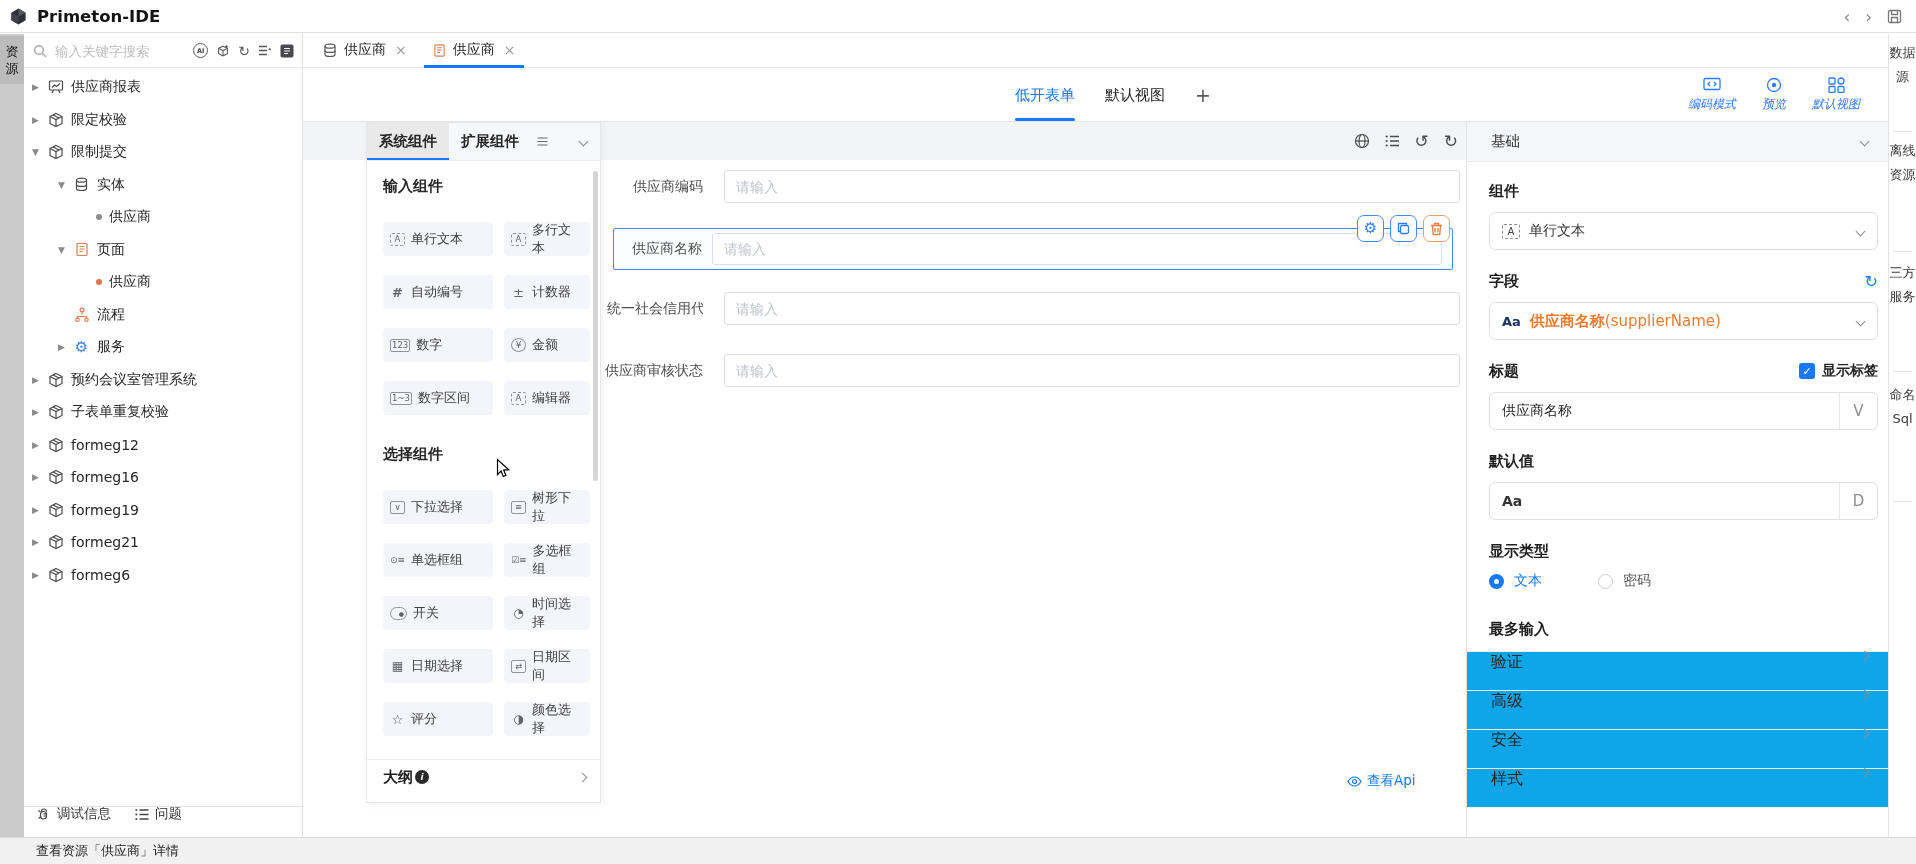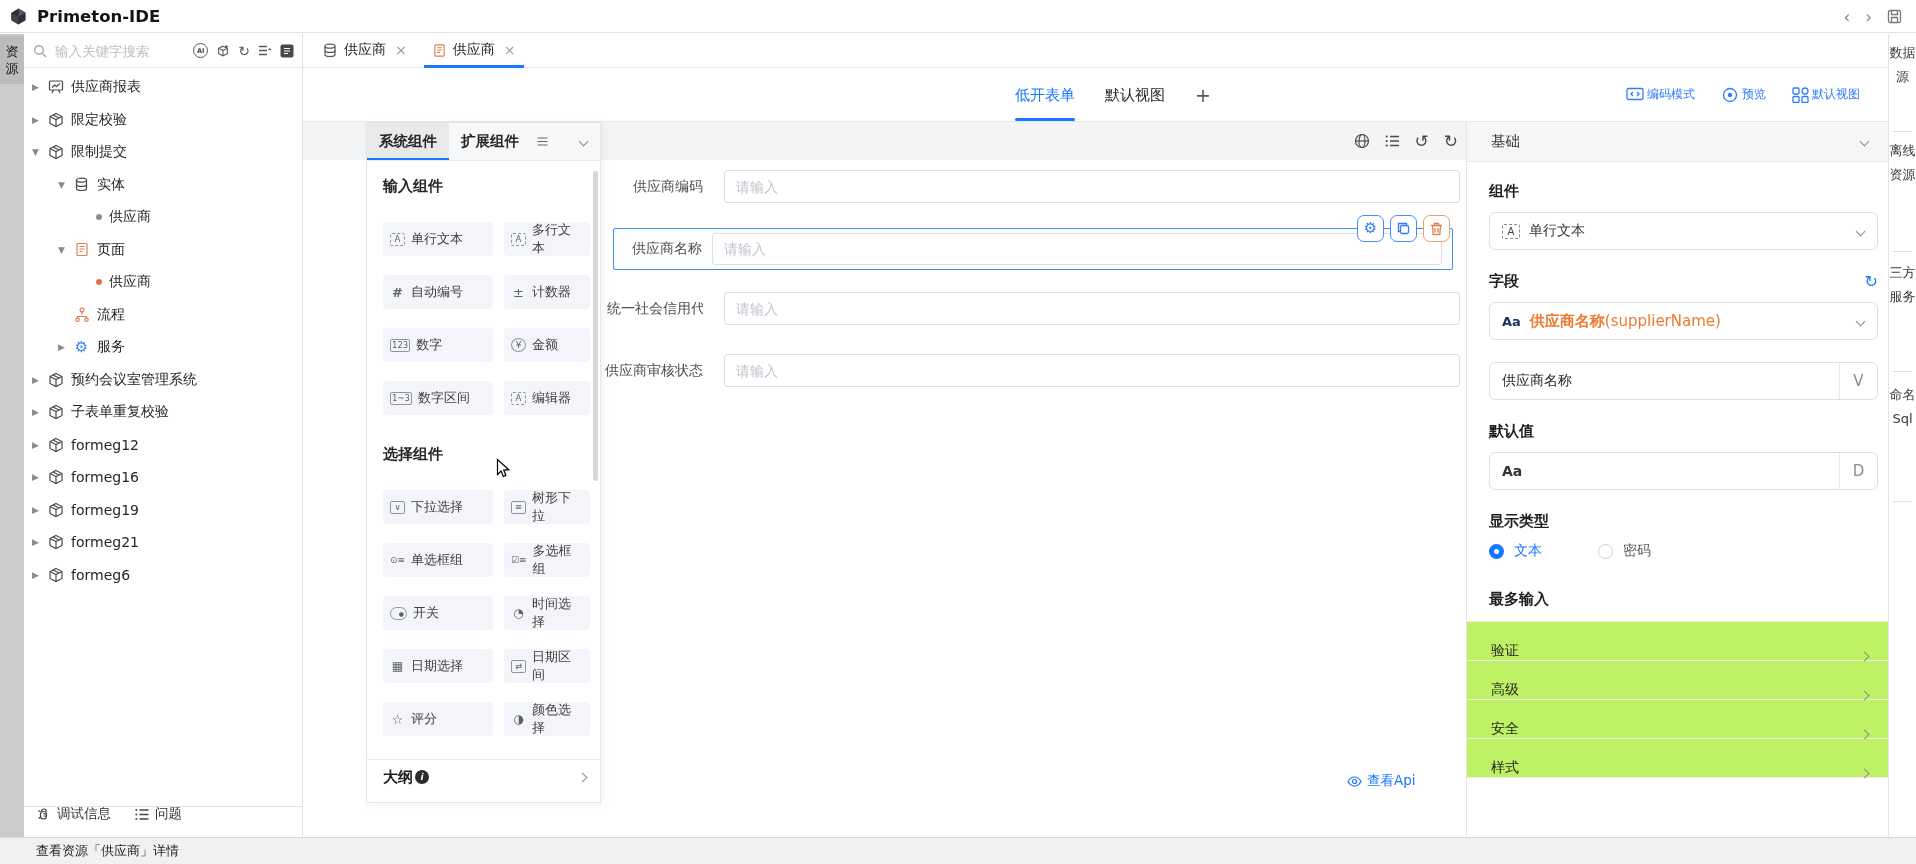--- a/index.html
+++ b/index.html
@@ -50,21 +50,21 @@
   
   .viewrow { position:absolute; left:303px; top:68px; width:1163px; height:54px; border-bottom:1px solid #e6e6e6; background:#fff; }
   .vtabs { position:absolute; left:712px; top:0; height:54px; display:flex; align-items:center; gap:30px; }
   .vtab { position:relative; font-size:15px; color:#262626; height:54px; display:flex; align-items:center; }
   .vtab.active { color:#1677ff; }
   .vtab.active::after { content:""; position:absolute; left:0; right:0; bottom:1px; height:3px; background:#1677ff; border-radius:2px; }
   .vadd { font-size:19px; color:#595959; }
 
   
   .top-actions { position:absolute; left:1466px; top:68px; width:422px; height:54px; border-bottom:1px solid #e6e6e6; display:flex; justify-content:flex-end; align-items:center; gap:26px; padding-right:28px; background:#fff; }
-  .hact { display:flex; flex-direction:row; align-items:center; gap:3px; color:#2f7bff; font-size:12px; }
+  .hact { display:flex; flex-direction:column; align-items:center; gap:3px; color:#2f7bff; font-size:12px;font-style:italic; }
 
   
   .designer { position:absolute; left:303px; top:122px; width:1163px; height:715px; background:#fff; }
   .band { position:absolute; left:0; top:0; width:1163px; height:38px; background:#f3f4f6; }
   .dtools { position:absolute; right:8px; top:0; height:38px; display:flex; align-items:center; gap:15px; color:#4a4a4a; }
   .dtools .uni { font-size:17px; line-height:17px; }
 
   
   .palette { position:absolute; left:63px; top:0; width:235px; height:681px; background:#fff; border:1px solid #e7e7e7; box-shadow:2px 2px 8px rgba(0,0,0,.05); }
   .phead { height:38px; background:#f7f8f9; border-bottom:1px solid #ececec; display:flex; align-items:stretch; position:relative; }
@@ -124,21 +124,21 @@
   .sync { color:#1677ff; font-size:16px; font-weight:400; }
   .radios { display:flex; gap:56px; margin-bottom:30px; margin-top:2px; }
   .radio-item { display:flex; align-items:center; gap:10px; font-size:14px; }
   .rdot { width:15px; height:15px; border-radius:50%; flex:none; position:relative; }
   .rdot.on { background:#1677ff; }
   .rdot.on::after { content:""; position:absolute; left:5px; top:5px; width:5px; height:5px; background:#fff; border-radius:50%; }
   .rdot.off { border:1px solid #d0d0d0; background:#fff; }
   .radio-item.sel span { color:#1677ff; }
   .radio-item.unsel span { color:#595959; }
   .acc { margin:13px -10px 0 -22px; border-top:1px solid #edeef0; }
-  .acc-row { height:39px; background:#bef264; border-bottom:1px solid #edeef0; display:flex; align-items:flex-end; justify-content:space-between; padding:0 20px 0 24px; font-size:14px; color:#262626; }
+  .acc-row { height:39px; background:#0ea5e9; border-bottom:1px solid #edeef0; display:flex; align-items:flex-start; justify-content:space-between; padding:0 20px 0 24px; font-size:16px; color:#262626; }
 
   
   .right-rail { position:absolute; left:1888px; top:34px; width:28px; height:803px; border-left:1px solid #e4e4e4; background:#fff; }
   .rr-item { position:absolute; left:0; width:27px; text-align:center; font-size:13px; color:#3a3a3a; line-height:24px; word-break:break-all; }
   .rr-div { position:absolute; left:4px; width:19px; height:1px; background:#e3e3e3; }
 
   
   .statusbar { position:absolute; left:0; top:837px; width:1916px; height:27px; background:#f1f1f2; border-top:1px solid #d9d9d9; display:flex; align-items:center; padding-left:36px; font-size:13px; color:#262626; }
 
   .cursor { position:absolute; left:496px; top:458px; }
@@ -657,20 +657,27 @@
         <span>字段</span>
         <span class="sync uni">↻</span>
       </div>
       <div class="ibox">
         <span class="aa">Aa</span>
         <span class="fname">供应商名称</span>
         <span class="fcode">(supplierName)</span>
         <span class="chev down"></span>
       </div>
 
+      <div class="ilabel">
+        <span>标题</span>
+        <span class="cbl">
+          <span class="checkbox">✓</span>
+          <span>显示标签</span>
+        </span>
+      </div>
       <div class="ibox" style="padding-right:50px;">
         <input style="border: none; outline: none; font-size: 14px; color: rgb(38, 38, 38); width: 100%; font-family: inherit;" value="供应商名称">
         <span class="suffix">V</span>
       </div>
 
       <div class="ilabel">
           <span>默认值</span>
         </div>
       <div class="ibox" style="font-weight:700;">
         <span>Aa</span>

